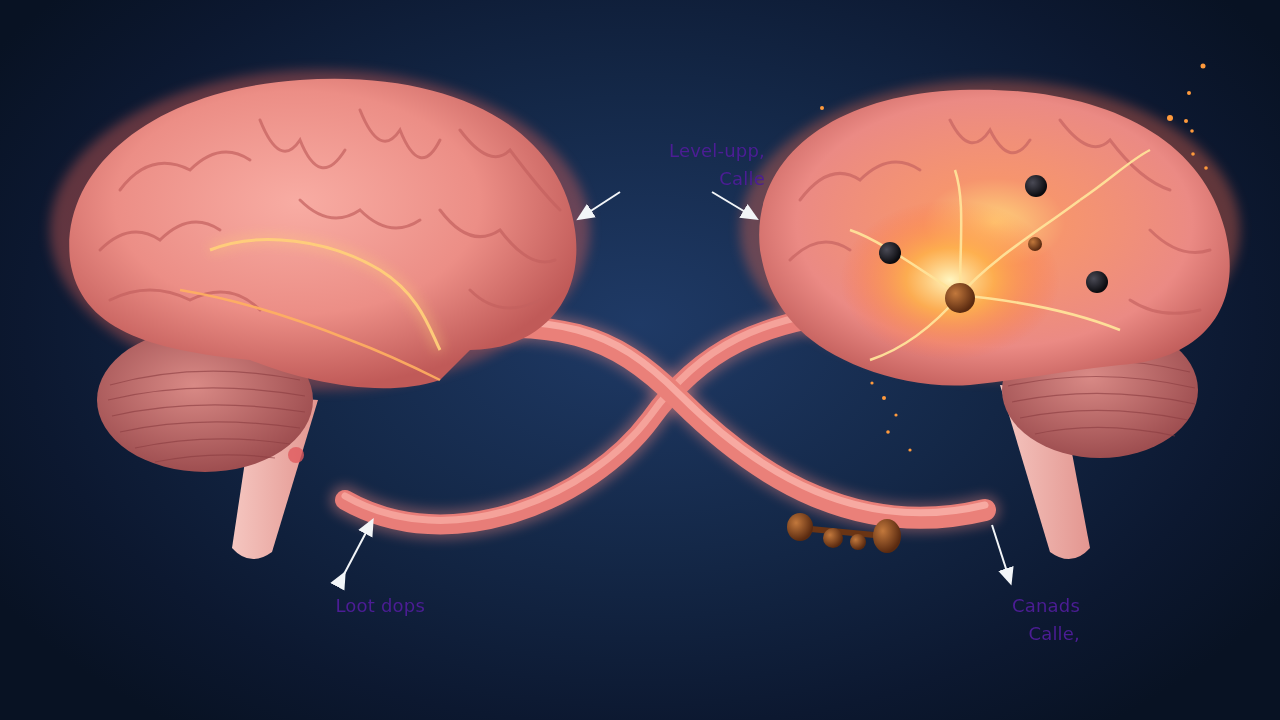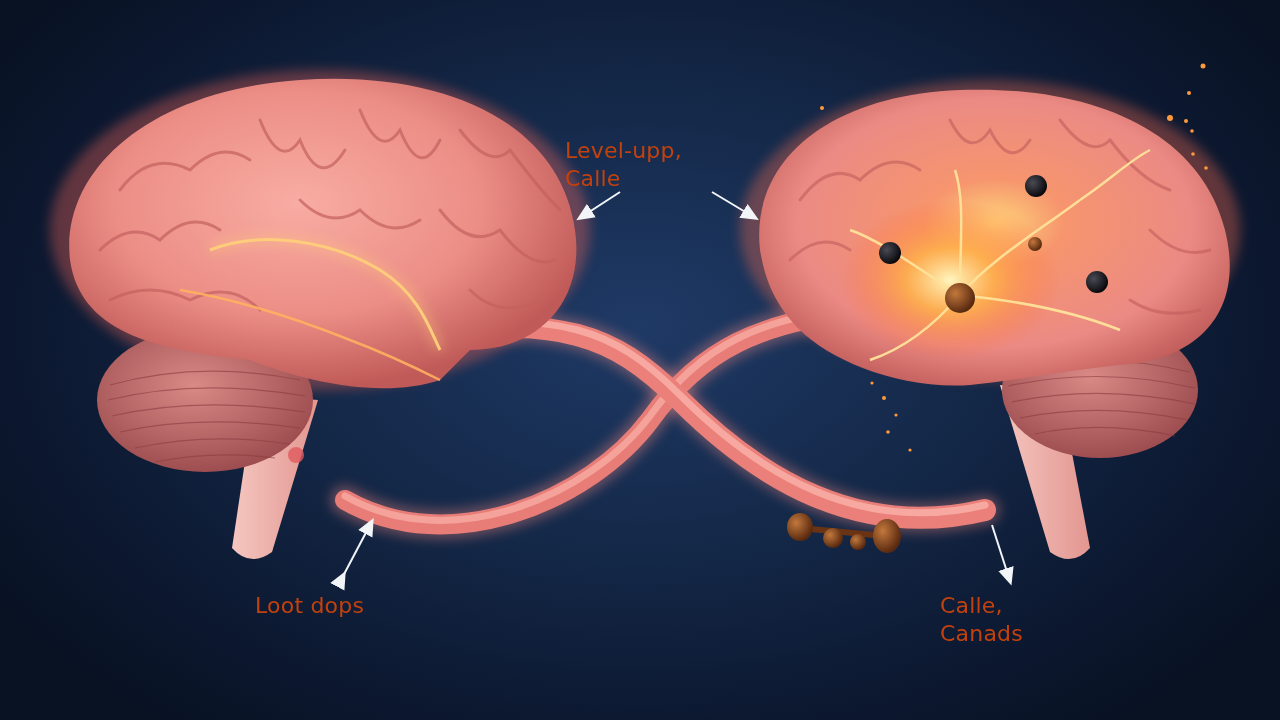--- a/index.html
+++ b/index.html
@@ -3,22 +3,22 @@
 <meta charset="utf-8">
 <style>
   html, body { margin:0; padding:0; }
   body {
     width:1280px; height:720px; overflow:hidden; position:relative;
     background: radial-gradient(ellipse 60% 70% at 50% 45%, #1f3a66 0%, #142848 45%, #0c1830 80%, #081223 100%);
     font-family: "DejaVu Sans", sans-serif;
   }
   svg.scene { position:absolute; left:0; top:0; }
   .label {
-    position:absolute; color:#c2410c; font-size:22px; line-height:28px;
-    text-align:left; letter-spacing:0.2px; white-space:nowrap;
+    position:absolute; color:#4c1d95; font-size:18px; line-height:28px;
+    text-align:right; letter-spacing:0.2px; white-space:nowrap;
   }
   .label span { display:block; }
 </style>
 </head>
 <body>
 
 <svg class="scene" width="1280" height="720" viewBox="0 0 1280 720">
   <defs>
     <radialGradient id="brainL" cx="45%" cy="40%" r="60%">
       <stop offset="0%" stop-color="#f8aca3"></stop>
@@ -174,15 +174,15 @@
 <div class="label" style="left:565px; top:137px; width:200px;">
   <span>Level-upp,</span>
   <span>Calle</span>
 </div>
 
 <div class="label" style="left:255px; top:592px; width:170px;">
   <span>Loot dops</span>
 </div>
 
 <div class="label" style="left:940px; top:592px; width:140px;">
+  <span>Canads</span>
   <span>Calle,</span>
-  <span>Canads</span>
 </div>
 
 </body></html>

